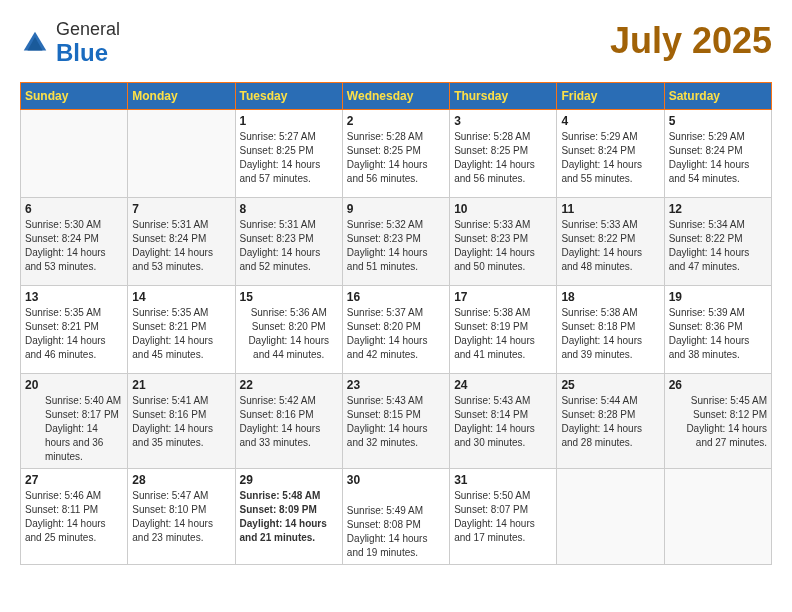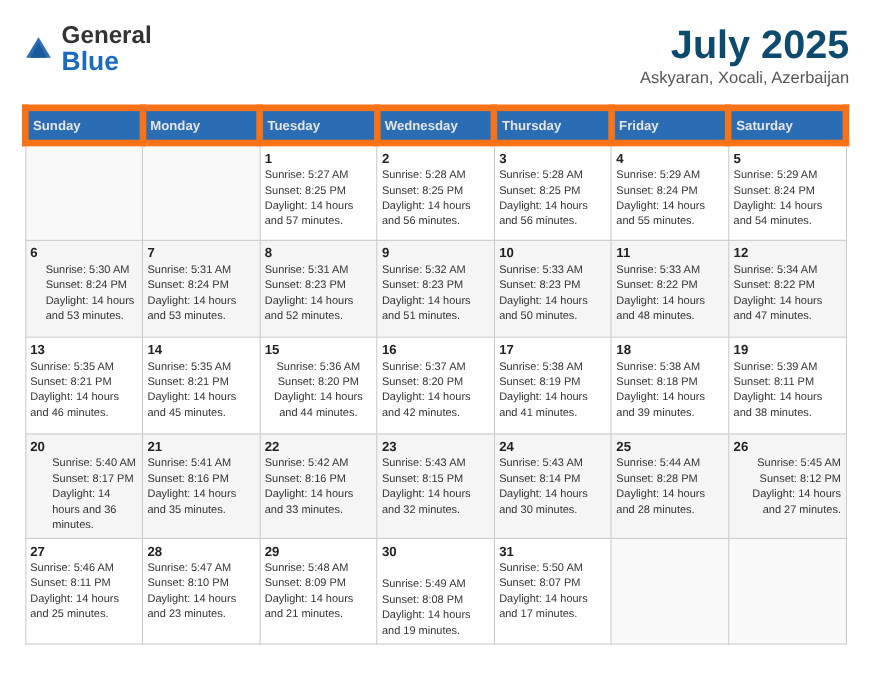--- a/index.html
+++ b/index.html
@@ -20,59 +20,59 @@
       display: flex;
       align-items: center;
       gap: 2px;
     }
     .logo-text {
       display: flex;
       flex-direction: column;
       line-height: 1.1;
     }
     .logo-general {
-      font-size: 22px;
-      font-weight: bold;
+      font-size: 18px;
+      font-weight: normal;
       color: #333;
     }
     .logo-blue {
       font-size: 24px;
       font-weight: bold;
       color: #1a6bbf;
     }
     .logo-icon {
       width: 30px;
       height: 30px;
       margin-right: 4px;
     }
     .title-block {
       text-align: right;
     }
     .month-title {
       font-size: 36px;
       font-weight: bold;
-      color: #0c4a6e;
+      color: #a16207;
     }
     .location {
       font-size: 15px;
       color: #555;
     }
     .calendar {
       width: 100%;
       border-collapse: collapse;
       font-size: 11px;
     }
     .calendar th {
       background-color: #2a6db5;
-      color: #e5e5e5;
+      color: #fde047;
       padding: 6px 4px;
       text-align: left;
       font-size: 12px;
       font-weight: bold;
-      border: 6px solid #f97316;
+      border: 1px solid #f97316;
     }
     .calendar td {
       border: 1px solid #ccc;
       vertical-align: top;
       padding: 4px;
       height: 88px;
       width: calc(100%/7);
       background: #fff;
     }
     .calendar tr:nth-child(even) td {
@@ -102,21 +102,20 @@
       <polygon points="20,5 35,30 5,30" fill="#2a6db5"></polygon>
       <polygon points="20,12 30,30 10,30" fill="#1a5a9a"></polygon>
     </svg>
     <div class="logo-text">
       <span class="logo-general">General</span>
       <span class="logo-blue">Blue</span>
     </div>
   </div>
   <div class="title-block">
     <div class="month-title">July 2025</div>
-    <div class="location">Askyaran, Xocali, Azerbaijan</div>
   </div>
 </div>
 
 <table class="calendar">
   <thead>
     <tr>
     <th>Sunday</th>
         <th>Monday</th>
         <th>Tuesday</th>
         <th>Wednesday</th>
@@ -156,21 +155,21 @@
         <td>
           <div class="day-num">5</div>
           <div class="day-info" style="white-space: pre-line;">Sunrise: 5:29 AM
 Sunset: 8:24 PM
 Daylight: 14 hours and 54 minutes.</div>
         </td>
       </tr>
       <tr>
         <td>
           <div class="day-num">6</div>
-          <div class="day-info" style="white-space: pre-line; margin-left: 14px;">Sunrise: 5:30 AM
+          <div class="day-info" style="white-space: pre-line;">Sunrise: 5:30 AM
 Sunset: 8:24 PM
 Daylight: 14 hours and 53 minutes.</div>
         </td>
         <td>
           <div class="day-num">7</div>
           <div class="day-info" style="white-space: pre-line;">Sunrise: 5:31 AM
 Sunset: 8:24 PM
 Daylight: 14 hours and 53 minutes.</div>
         </td>
         <td>
@@ -237,21 +236,21 @@
         </td>
         <td>
           <div class="day-num">18</div>
           <div class="day-info" style="white-space: pre-line;">Sunrise: 5:38 AM
 Sunset: 8:18 PM
 Daylight: 14 hours and 39 minutes.</div>
         </td>
         <td>
           <div class="day-num">19</div>
           <div class="day-info" style="white-space: pre-line;">Sunrise: 5:39 AM
-Sunset: 8:11 PM
+Sunset: 8:36 PM
 Daylight: 14 hours and 38 minutes.</div>
         </td>
       </tr>
       <tr>
         <td>
           <div class="day-num">20</div>
           <div class="day-info" style="white-space: pre-line; margin-left: 20px;">Sunrise: 5:40 AM
 Sunset: 8:17 PM
 Daylight: 14 hours and 36 minutes.</div>
         </td>
@@ -300,21 +299,21 @@
 Daylight: 14 hours and 25 minutes.</div>
         </td>
         <td>
           <div class="day-num">28</div>
           <div class="day-info" style="white-space: pre-line;">Sunrise: 5:47 AM
 Sunset: 8:10 PM
 Daylight: 14 hours and 23 minutes.</div>
         </td>
         <td>
           <div class="day-num">29</div>
-          <div class="day-info" style="white-space: pre-line;">Sunrise: 5:48 AM
+          <div class="day-info" style="white-space: pre-line; font-weight: bold;">Sunrise: 5:48 AM
 Sunset: 8:09 PM
 Daylight: 14 hours and 21 minutes.</div>
         </td>
         <td>
           <div class="day-num">30</div>
           <div class="day-info" style="white-space: pre-line; margin-top: 17px;">Sunrise: 5:49 AM
 Sunset: 8:08 PM
 Daylight: 14 hours and 19 minutes.</div>
         </td>
         <td>

